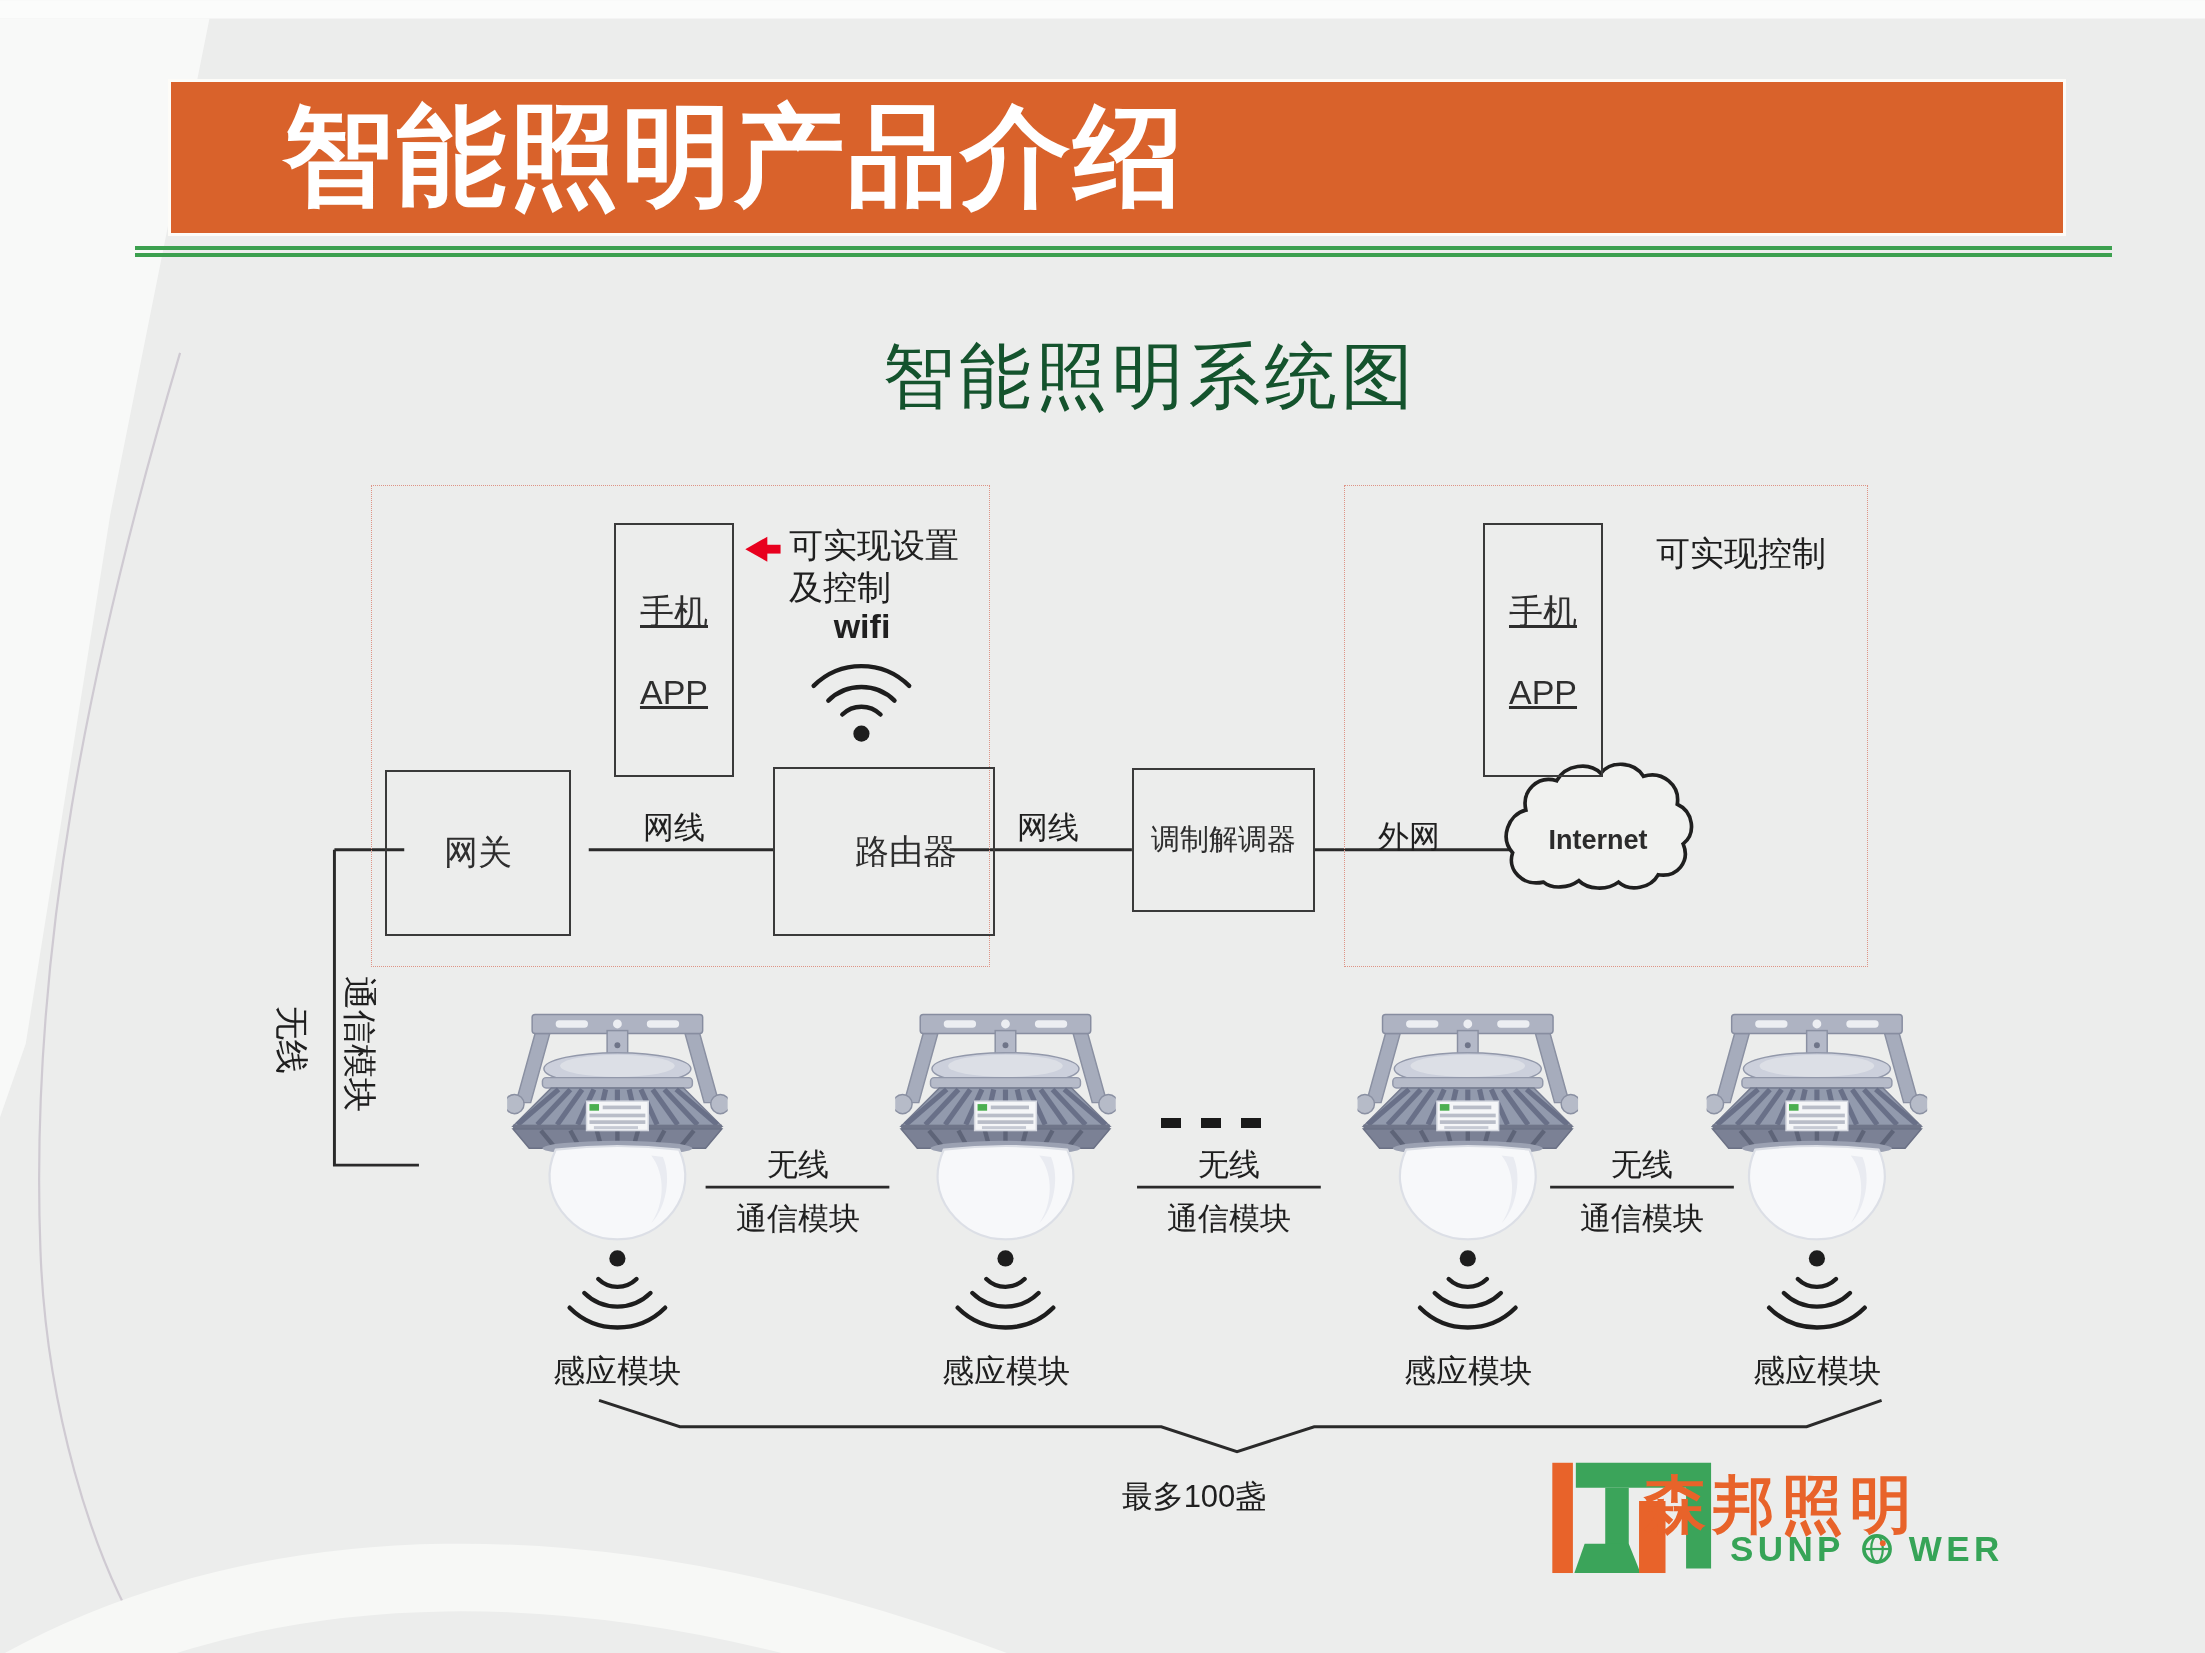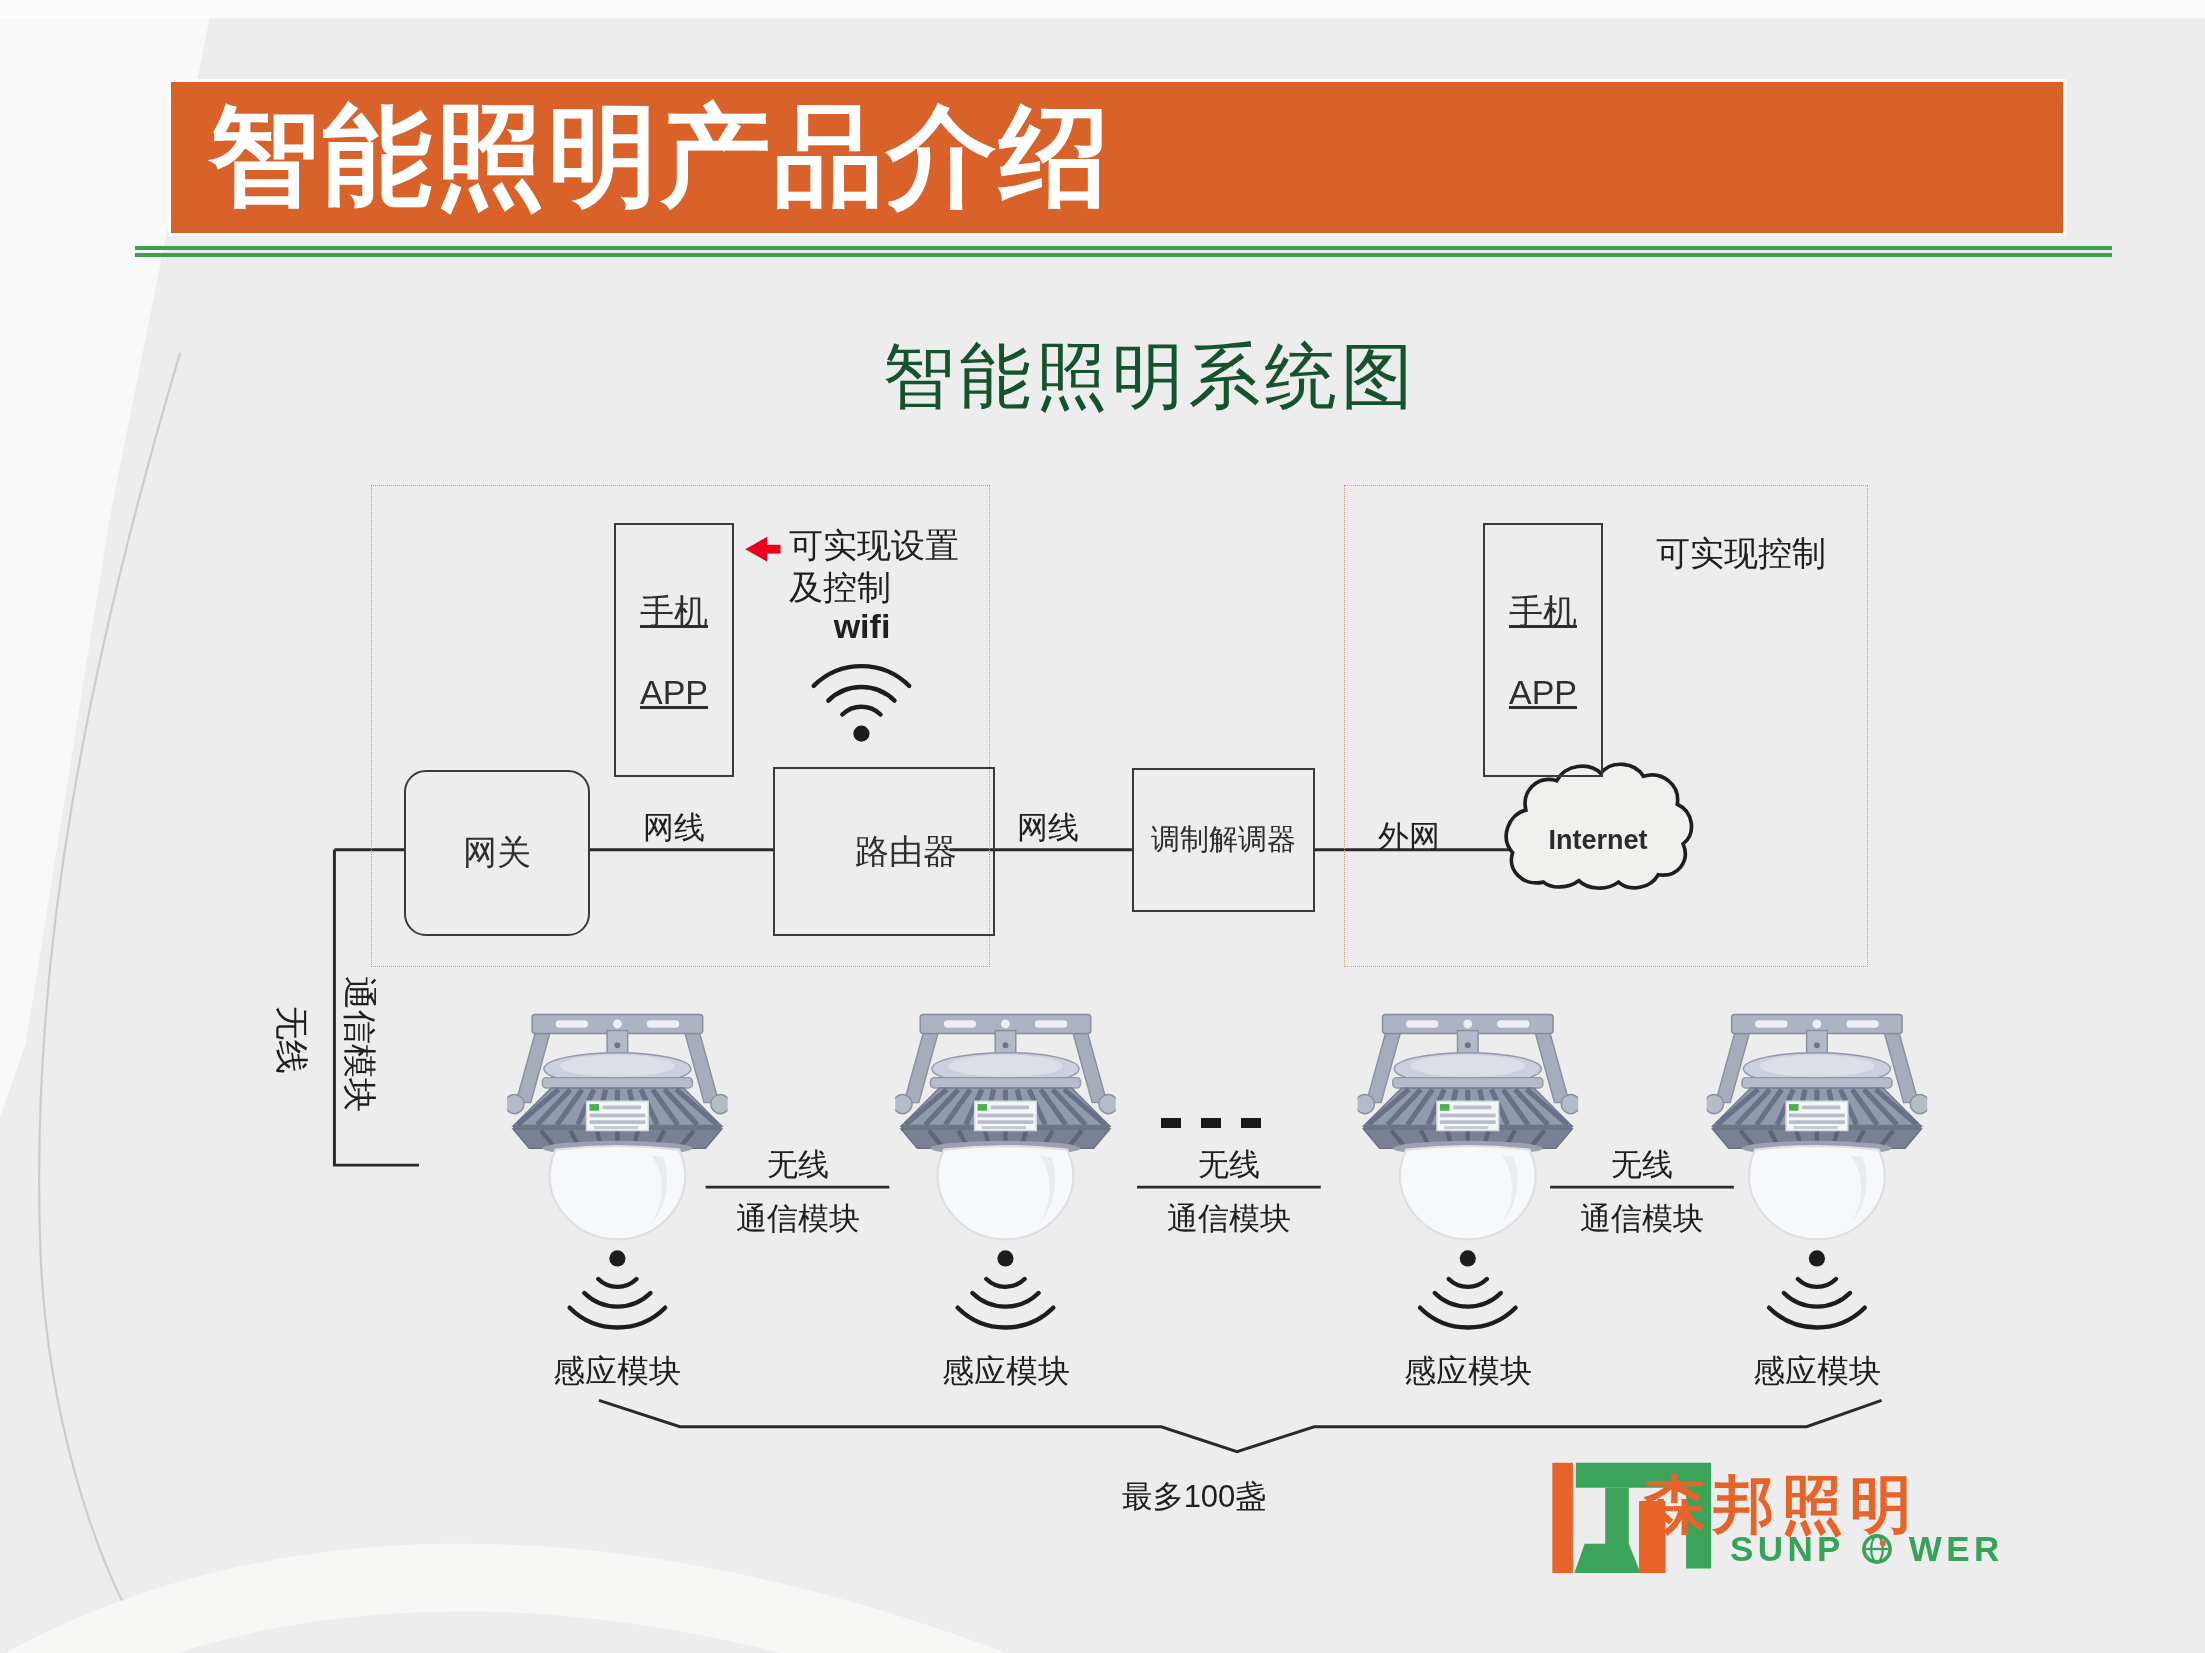--- a/index.html
+++ b/index.html
@@ -3,21 +3,21 @@
 <meta charset="utf-8">
 <style>
   html,body{margin:0;padding:0;width:2205px;height:1654px;overflow:hidden;}
   body{font-family:"Liberation Sans","DejaVu Sans",sans-serif;background:#ecedec;}
   #stage{position:absolute;left:0;top:0;width:2205px;height:1654px;background:#ecedec;}
   .abs{position:absolute;}
   .cx{transform:translateX(-50%);}
   svg{display:block;}
   
   .banner{left:168px;top:79px;width:1892px;height:151px;background:#d9622b;border:3.7px solid #fdfcf8;display:flex;align-items:center;z-index:4;}
-  .banner-title{color:#ffffff;font-size:110px;font-weight:bold;letter-spacing:2.9px;padding-left:38px;white-space:nowrap;}
+  .banner-title{color:#ffffff;font-size:110px;font-weight:bold;letter-spacing:2.9px;padding-left:112px;white-space:nowrap;}
   .rule{left:135px;top:246px;width:1977px;z-index:4;}
   .rule .r1{height:4.4px;background:#3ca04f;}
   .rule .r2{height:3.7px;background:#3ca04f;margin-top:2.9px;}
   
   .dg-title{left:1150px;top:329px;font-size:72px;color:#14532d;letter-spacing:4.4px;white-space:nowrap;z-index:5;text-align:center;}
   .dashbox{border:1.5px dotted #de9486;z-index:2;}
   .node{border:2.2px solid #3a3a3a;color:#2e2e2e;display:flex;align-items:center;justify-content:center;z-index:3;background:transparent;}
   .node.phone{flex-direction:column;gap:38px;font-size:34px;text-decoration:underline;}
   .lbl{color:#1f1f1f;white-space:nowrap;z-index:5;}
   .f46{font-size:34px;} .f44{font-size:32px;} .f42{font-size:31px;} .f40{font-size:29px;}
@@ -175,21 +175,21 @@
 
   <div class="abs node phone" style="left:614px;top:523px;width:116px;height:250px;">
     <span>手机</span>
     <span>APP</span>
   </div>
   <div class="abs node phone" style="left:1483px;top:523px;width:116px;height:250px;">
     <span>手机</span>
     <span>APP</span>
   </div>
 
-  <div class="abs node f46" style="left:404px;top:770px;width:182px;height:162px;border-radius:22px;">
+  <div class="abs node f46" style="left:385px;top:770px;width:182px;height:162px;">
     <span>网关</span>
   </div>
   <div class="abs node f46" style="left:773px;top:767px;width:174px;height:165px;padding-left:44px;">
     <span>路由器</span>
   </div>
   <div class="abs node f40" style="left:1132px;top:768px;width:179px;height:140px;">
     <span>调制解调器</span>
   </div>
 
   <div class="abs lbl f46" style="left:789px;top:523px;">可实现设置</div>

